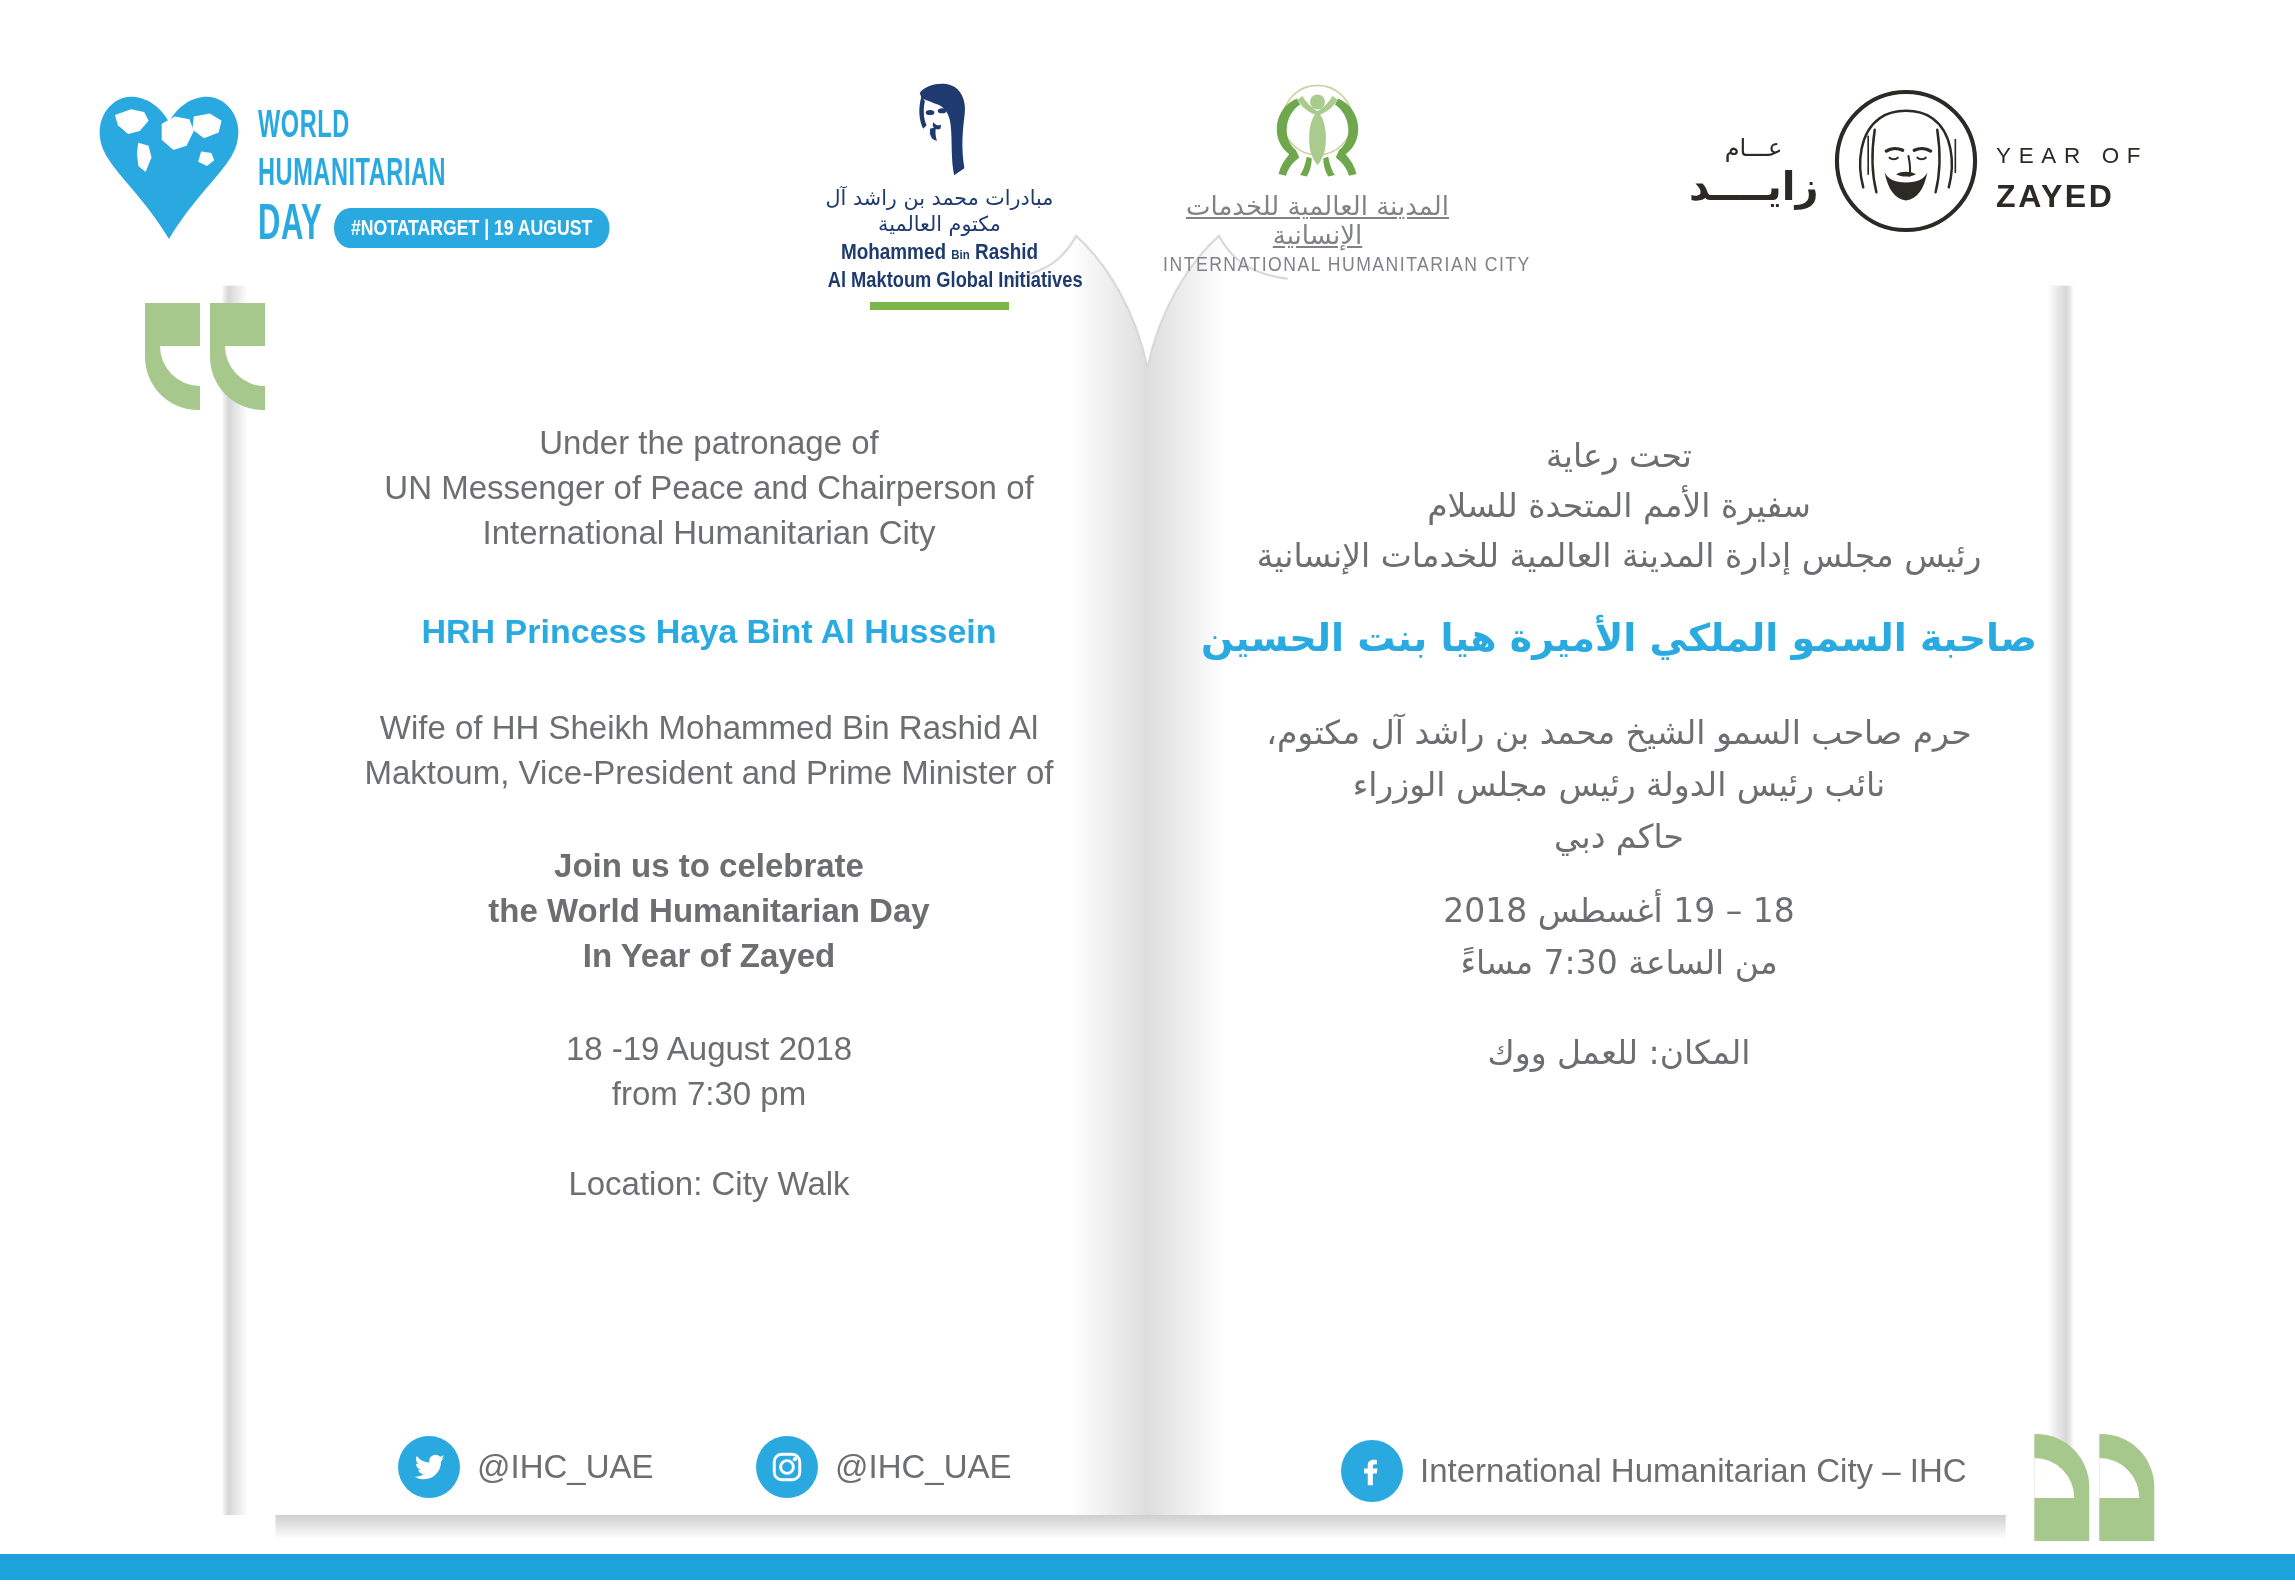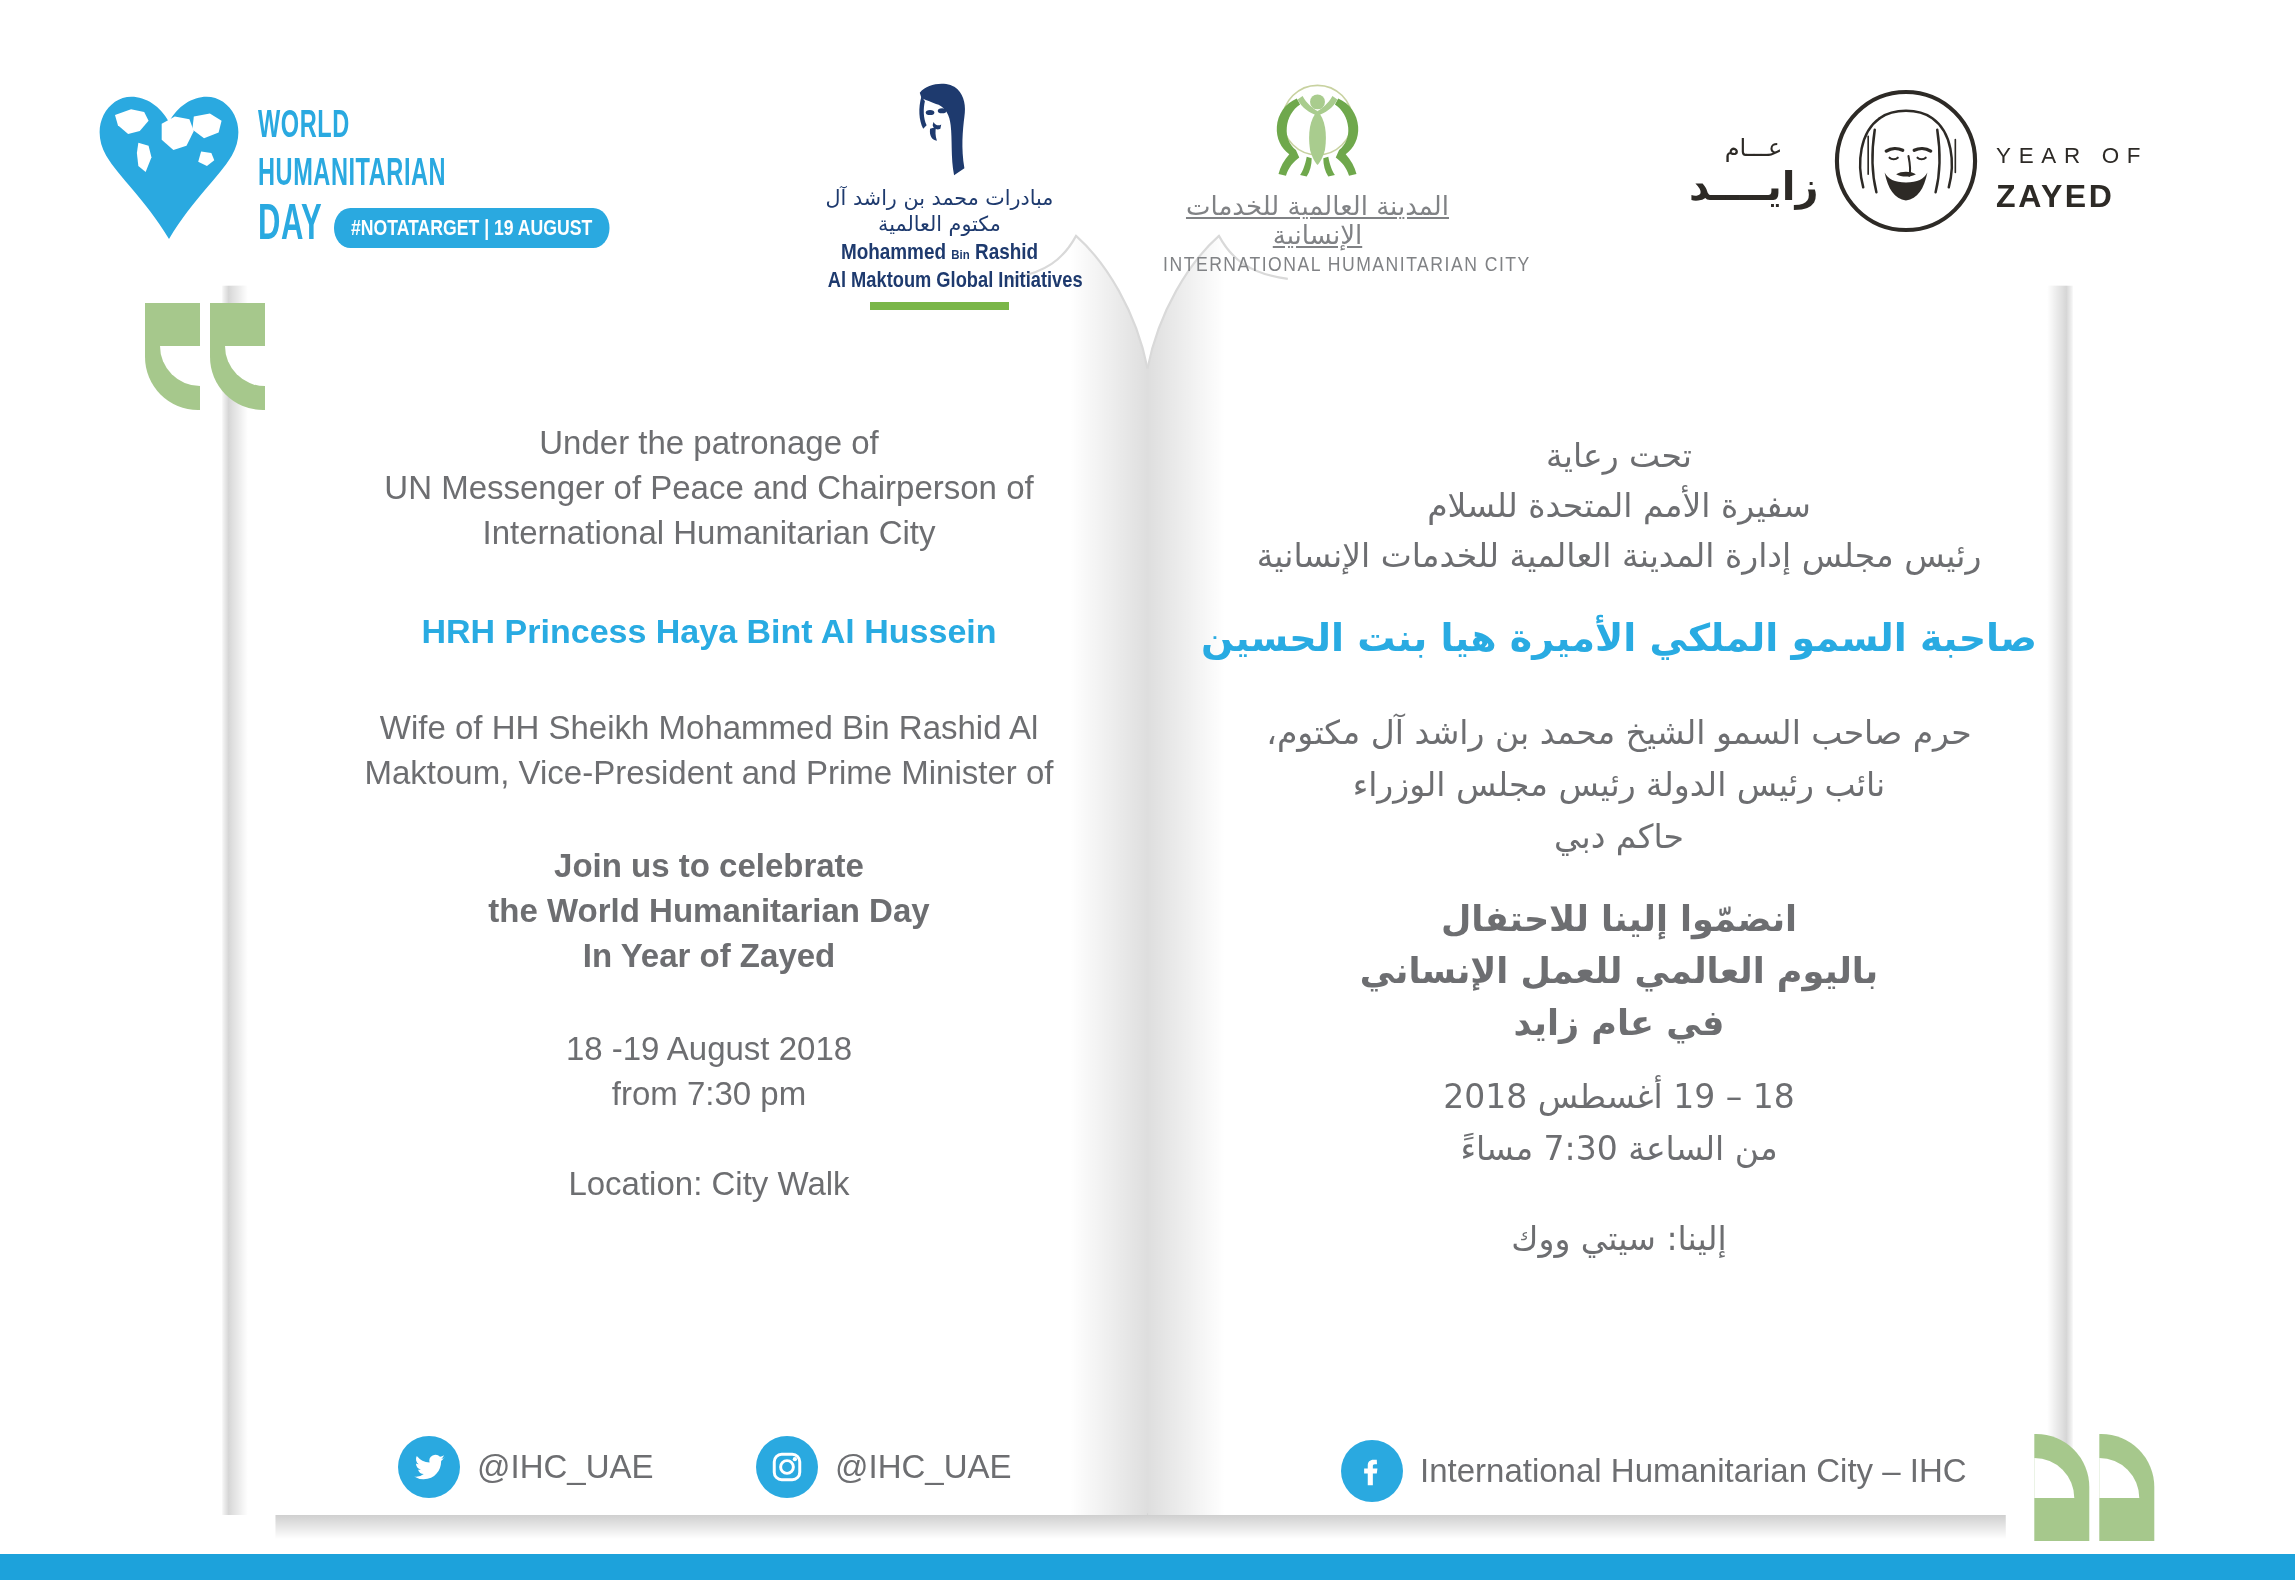--- a/index.html
+++ b/index.html
@@ -265,31 +265,26 @@
       <div class="ar-line">تحت رعاية</div>
       <div class="ar-line">سفيرة الأمم المتحدة للسلام</div>
       <div class="ar-line">رئيس مجلس إدارة المدينة العالمية للخدمات الإنسانية</div>
     </div>
     <div class="princess-ar blue">صاحبة السمو الملكي الأميرة هيا بنت الحسين</div>
     <div class="wife-ar">
       <div class="ar-line">حرم صاحب السمو الشيخ محمد بن راشد آل مكتوم،</div>
       <div class="ar-line">نائب رئيس الدولة رئيس مجلس الوزراء</div>
       <div class="ar-line">حاكم دبي</div>
     </div>
-    <div class="join-ar">
-      <div class="ar-line">انضمّوا إلينا للاحتفال</div>
-      <div class="ar-line">باليوم العالمي للعمل الإنساني</div>
-      <div class="ar-line">في عام زايد</div>
-    </div>
     <div class="date-ar">
       <div class="ar-line">18 – 19 أغسطس 2018</div>
       <div class="ar-line">من الساعة 7:30 مساءً</div>
     </div>
     <div class="loc-ar">
-      <div class="ar-line">إلينا: سيتي ووك</div>
+      <div class="ar-line">المكان: للعمل ووك</div>
     </div>
   </div>
 
   <div class="social tw">
     <div class="icon-circle">
       <svg width="34" height="34" viewBox="0 0 32 32">
         <path fill="#ffffff" d="M30.9 7.2c-1 .5-2.2.8-3.3 1a5.8 5.8 0 0 0 2.5-3.2c-1.1.7-2.4 1.2-3.7 1.4a5.8 5.8 0 0 0-9.9 5.3A16.5 16.5 0 0 1 4.5 5.6a5.8 5.8 0 0 0 1.8 7.7c-1 0-1.9-.3-2.6-.7v.1c0 2.8 2 5.1 4.6 5.7a5.8 5.8 0 0 1-2.6.1 5.8 5.8 0 0 0 5.4 4A11.6 11.6 0 0 1 2 24.9a16.4 16.4 0 0 0 8.9 2.6c10.7 0 16.5-8.8 16.5-16.5v-.7c1.1-.9 2.1-1.9 2.9-3.1z"></path>
       </svg>
     </div>
     <div class="social-label">@IHC_UAE</div>

